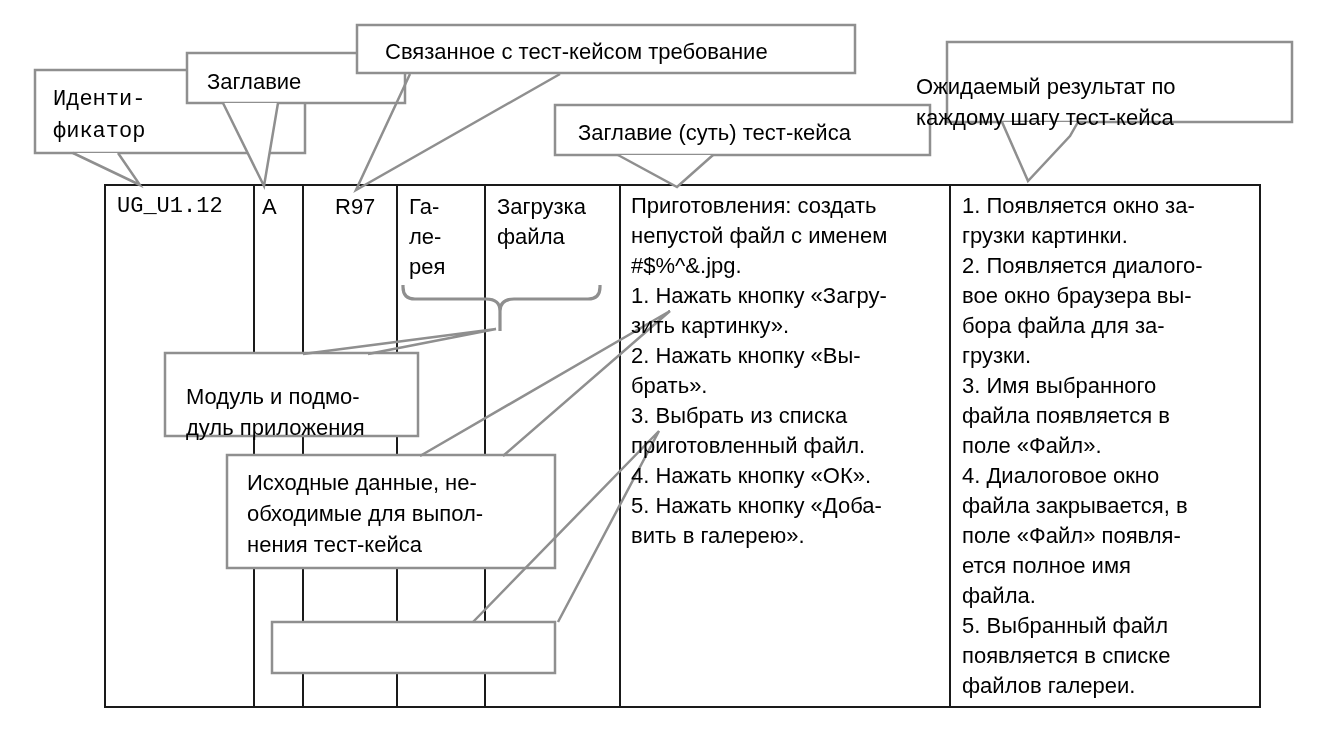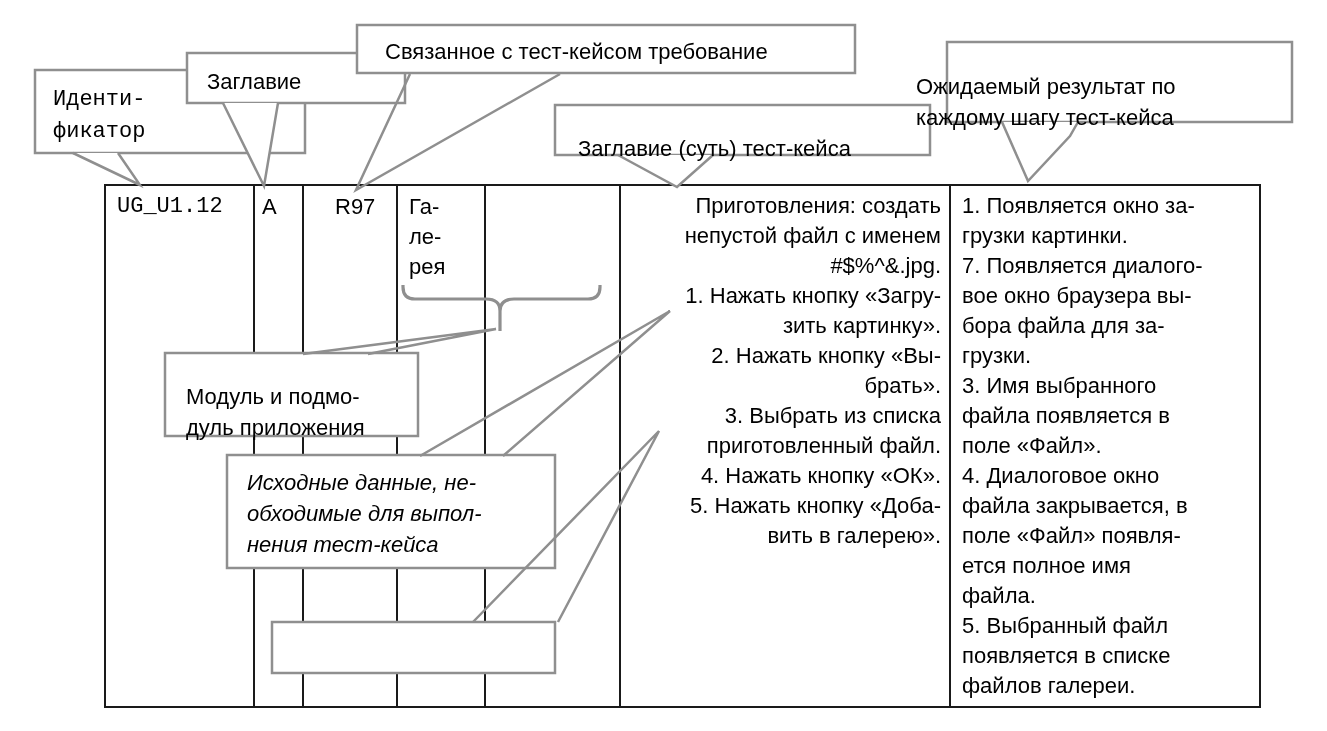--- a/index.html
+++ b/index.html
@@ -67,62 +67,64 @@
     </g>
   </svg>
 
   <div class="txt callout-label" style="left:53px;top:84px;line-height:32px;font-family:Liberation Mono, monospace;">Иденти-
 фикатор</div>
 
   <div class="txt callout-label" style="left:207px;top:66px;">Заглавие</div>
 
   <div class="txt callout-label" style="left:385px;top:36px;">Связанное с тест-кейсом требование</div>
 
-  <div class="txt callout-label" style="left:578px;top:133px;">Заглавие (суть) тест-кейса</div>
+  <div class="txt callout-label" style="left:578px;top:117px;">Заглавие (суть) тест-кейса</div>
 
   <div class="txt callout-label" style="left:916px;top:52px;margin-top:19px;">Ожидаемый результат по
 каждому шагу тест-кейса</div>
 
   <div class="txt callout-label" style="left:186px;top:365px;margin-top:16px;">Модуль и подмо-
 дуль приложения</div>
 
-  <div class="txt callout-label" style="left:247px;top:467px;font-style:italic;">Исходные данные, не-
+  <div class="txt callout-label" style="left:247px;top:467px;">Исходные данные, не-
 обходимые для выпол-
 нения тест-кейса</div>
 
 
   <div class="txt" style="left:117px;top:192px;font-family:Liberation Mono, monospace;">UG_U1.12</div>
 
   <div class="txt" style="left:262px;top:192px;">A</div>
 
   <div class="txt" style="left:315px;top:192px;margin-left:20px;">R97</div>
 
   <div class="txt" style="left:409px;top:192px;">Га-
 ле-
 рея</div>
 
+  <div class="txt" style="left:497px;top:192px;">Загрузка
+файла</div>
 
   <div style="position:absolute;left:631px;top:191px;width:310px;">
-    <div class="txt" style="position:static;text-align:right;">Приготовления: создать
+    <div class="txt" style="position:static;">Приготовления: создать
 непустой файл с именем
 #$%^&amp;.jpg.
 1. Нажать кнопку «Загру-
 зить картинку».
 2. Нажать кнопку «Вы-
 брать».
 3. Выбрать из списка
 приготовленный файл.
 4. Нажать кнопку «ОК».
 5. Нажать кнопку «Доба-
 вить в галерею».</div>
   </div>
 
   <div class="txt" style="left:962px;top:191px;width:292px;">1. Появляется окно за-
 грузки картинки.
-7. Появляется диалого-
+2. Появляется диалого-
 вое окно браузера вы-
 бора файла для за-
 грузки.
 3. Имя выбранного
 файла появляется в
 поле «Файл».
 4. Диалоговое окно
 файла закрывается, в
 поле «Файл» появля-
 ется полное имя

